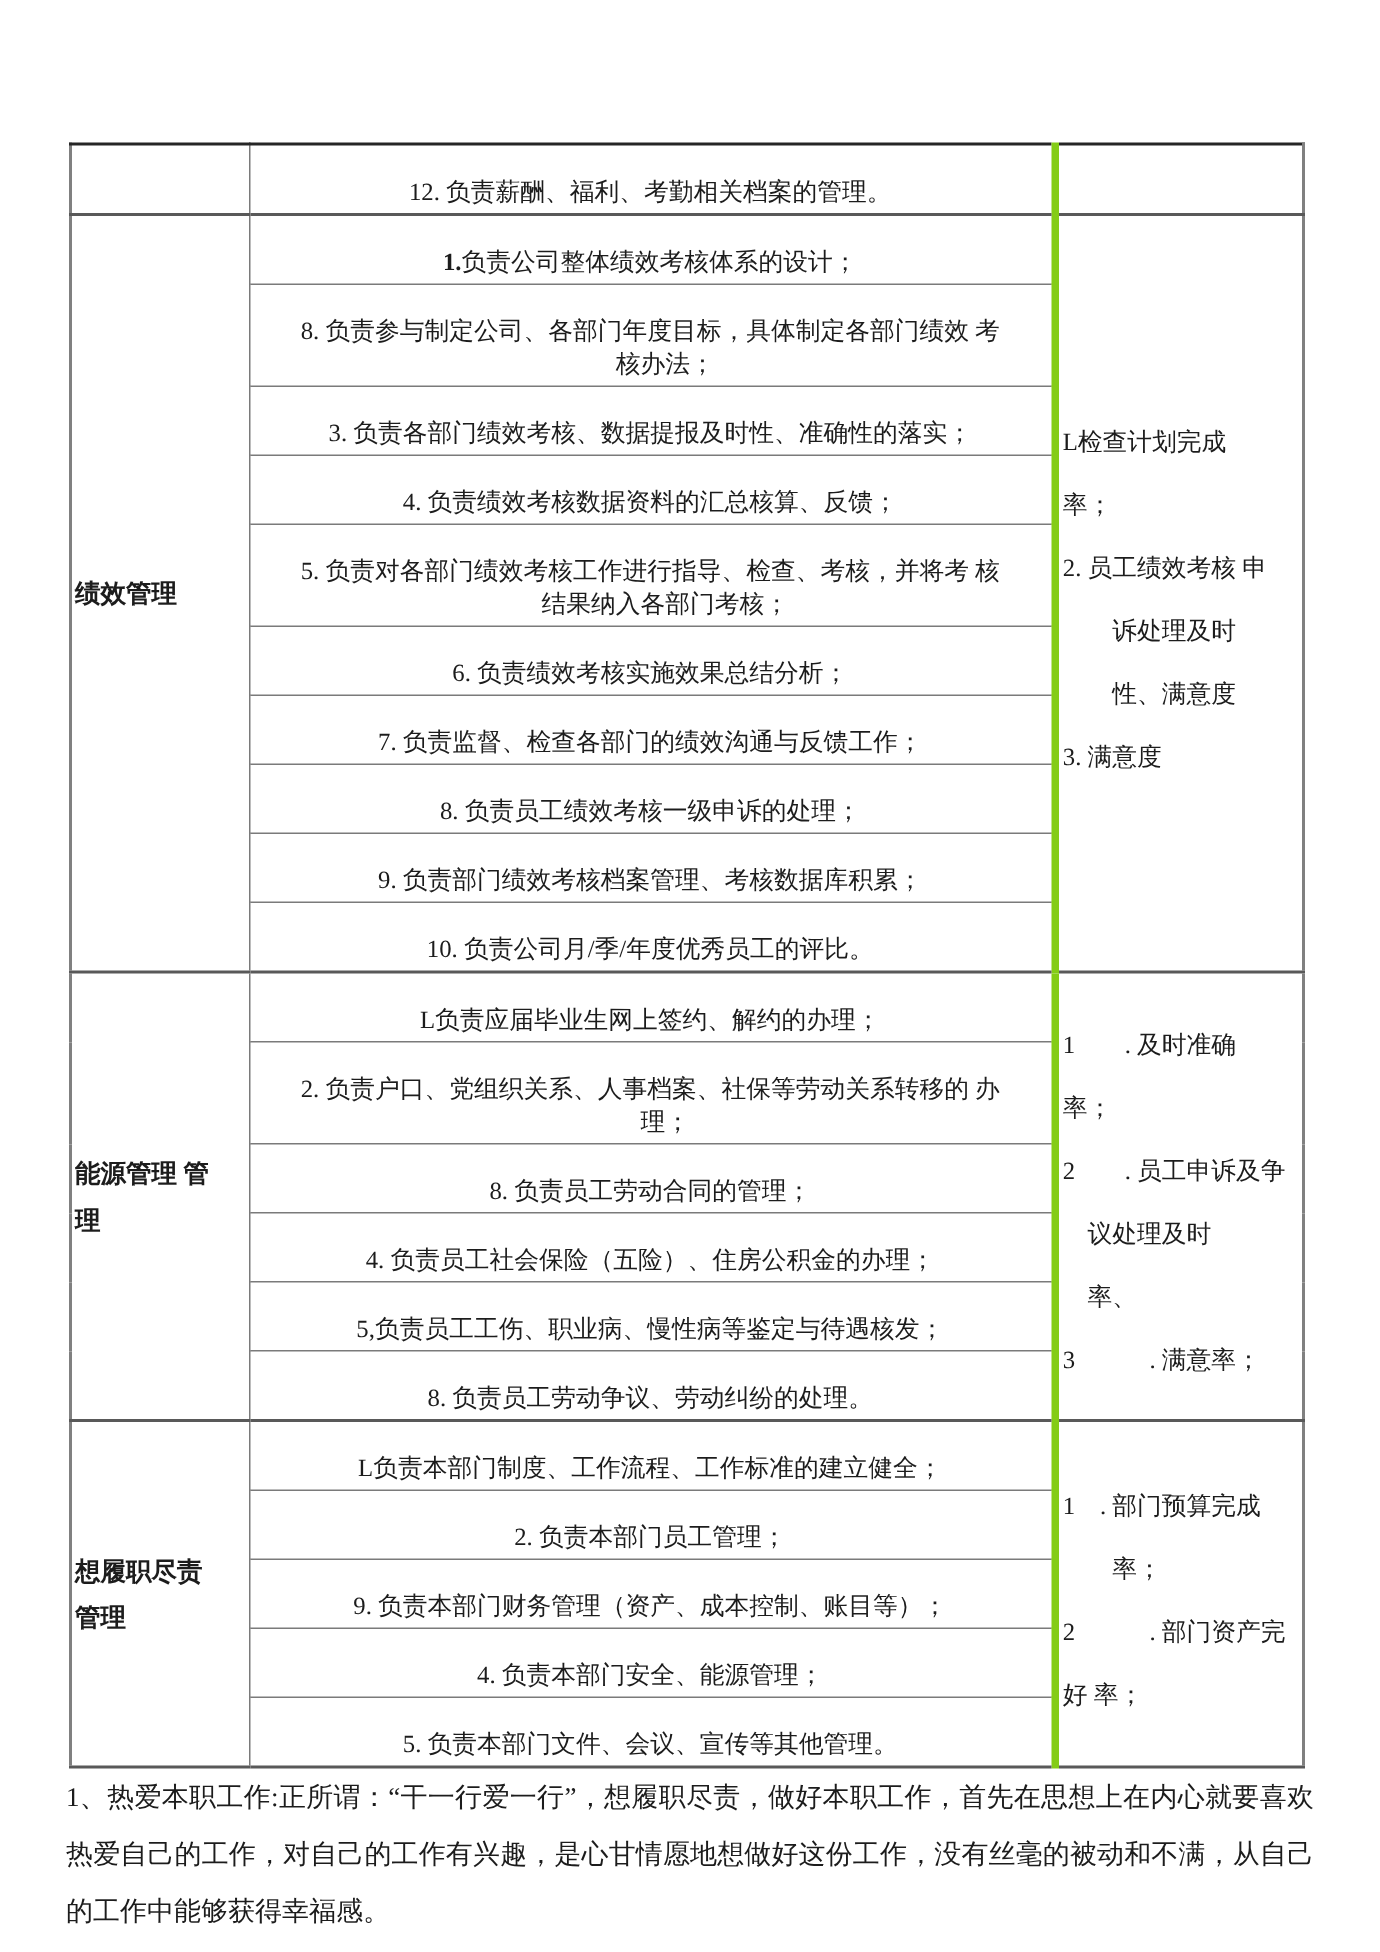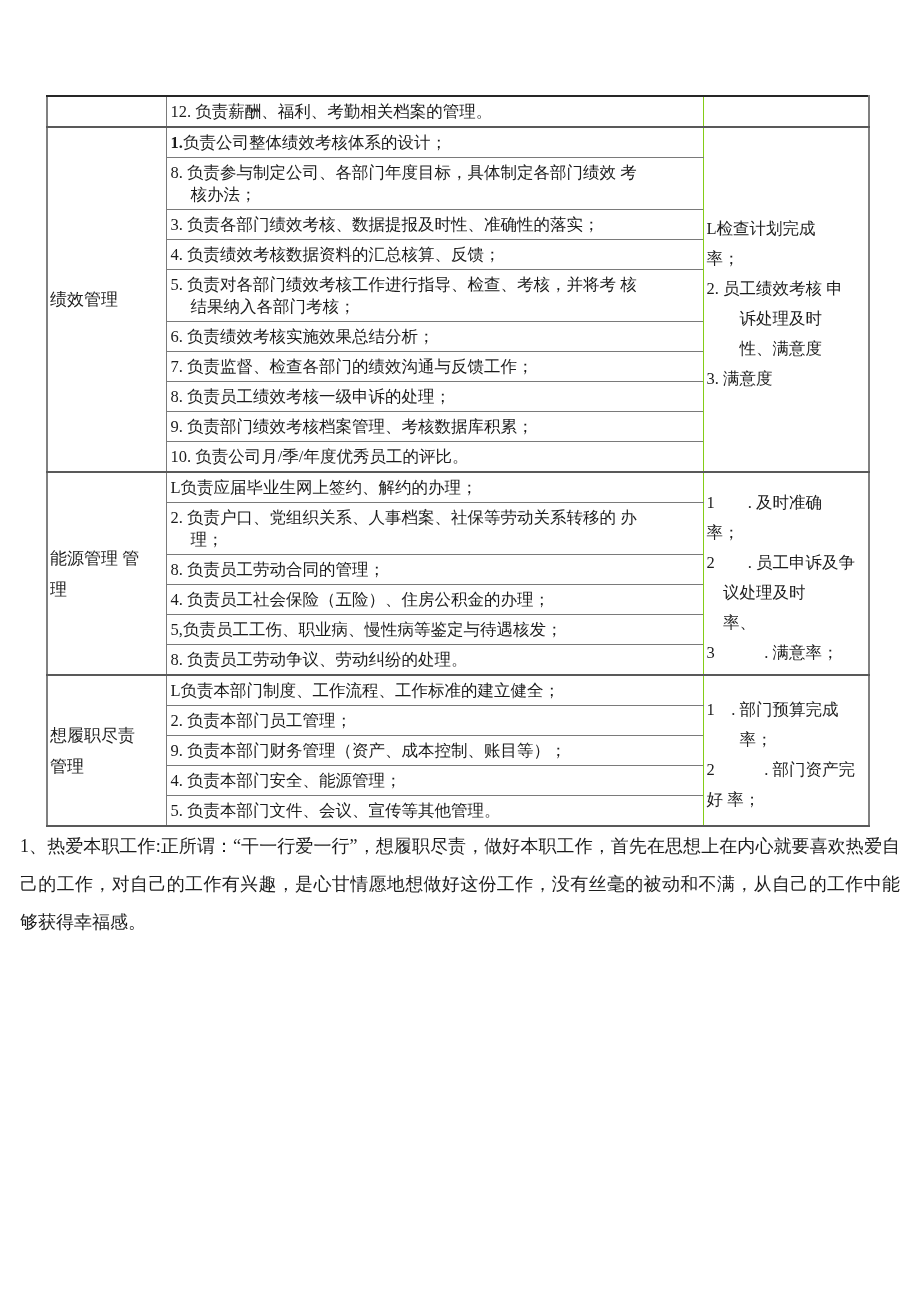--- a/index.html
+++ b/index.html
@@ -13,40 +13,40 @@
     border-collapse:collapse;table-layout:fixed;
     width:824px;margin-left:46px;
     border:2px solid #808080;border-top:2px solid #262626;
   }
   col.c1{width:119px;}
   col.c2{width:537px;}
   col.c3{width:166px;}
   td{vertical-align:middle;font-size:16.5px;}
   td.cat{
     border-right:1px solid #7a7a7a;border-bottom:2px solid #595959;
-    font-weight:normal;font-size:17px;line-height:31px;
+    font-weight:bold;font-size:17px;line-height:31px;
     padding:2px 1px 2px 2px;white-space:pre-line;margin-top:24px;
   }
   td.item{
     border-bottom:1px solid #7a7a7a;
-    padding:4px 4px 3px 24px;text-indent:-20px;
-    line-height:22px;white-space:pre-wrap;
+    padding:20px 4px 3px 24px;text-indent:-20px;
+    line-height:22px;white-space:pre-wrap;text-align:center;
   }
   td.item.last{border-bottom:2px solid #595959;}
   td.item b{font-weight:bold;}
   td.kpi{
-    border-left:1px solid #84cc16;border-bottom:2px solid #595959;
-    padding:10px 1px 2px 3px;line-height:30px;white-space:pre-wrap;
+    border-left:5px solid #84cc16;border-bottom:2px solid #595959;
+    padding:10px 1px 2px 3px;line-height:42px;white-space:pre-wrap;
   }
   .doc-title{
     margin:20px 46px 12px;text-align:center;
     font-size:20px;font-weight:bold;line-height:28px;
   }
   .para{
-    margin:0 20px;font-size:18px;line-height:38px;
+    margin:0 44px;font-size:18px;line-height:38px;
     text-align:justify;
   }
 </style>
 </head>
 <body>
 
 <div class="page">
 
   <table class="duty-table">
     <colgroup>

